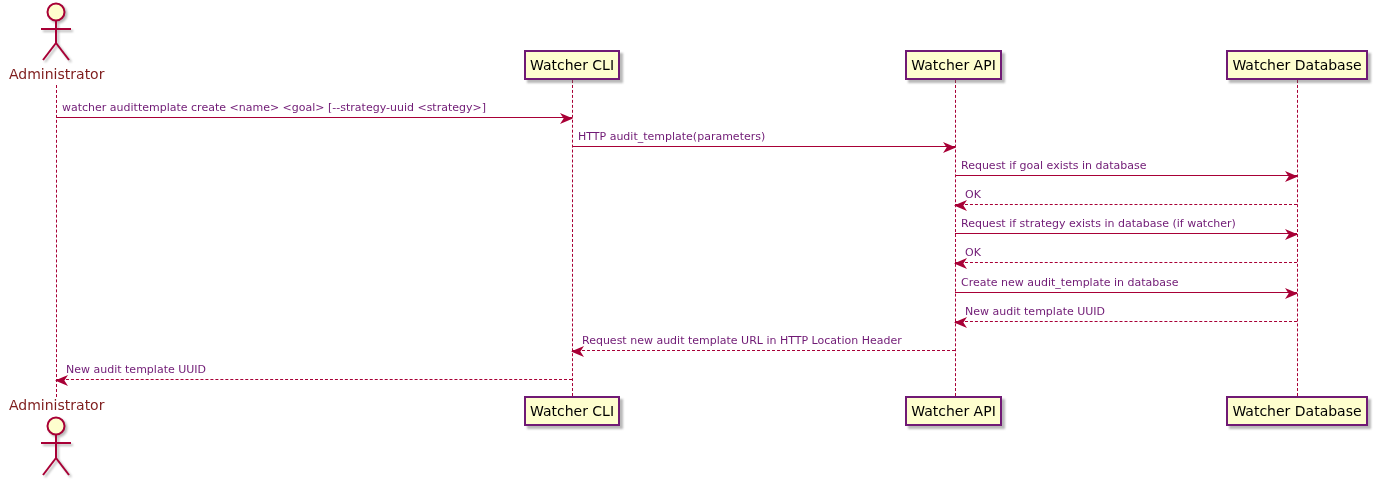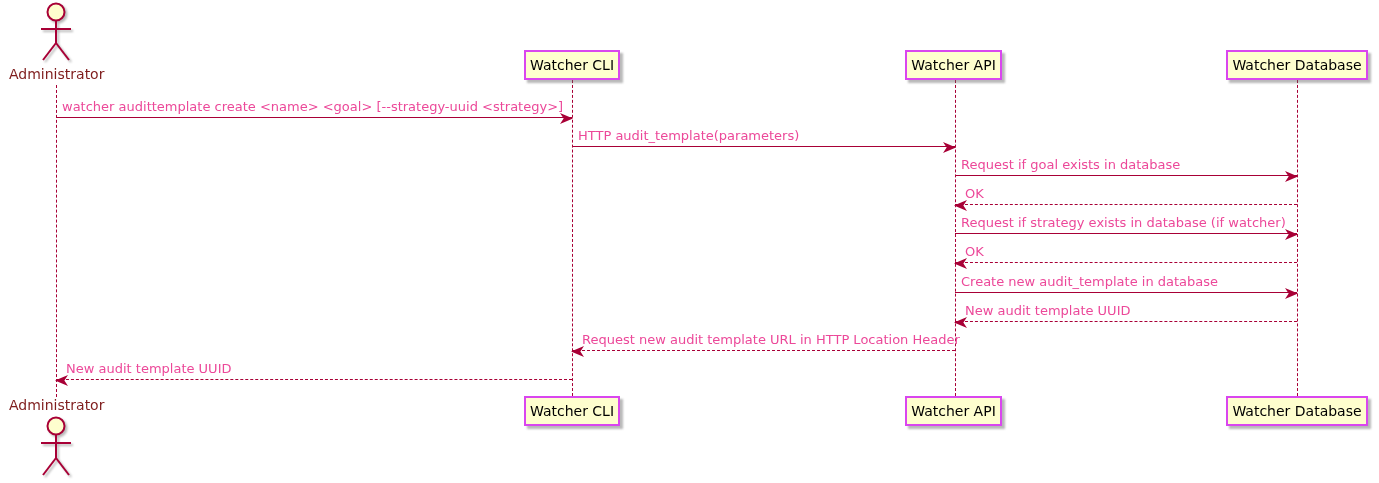--- a/index.html
+++ b/index.html
@@ -9,21 +9,21 @@
     height: 483px;
     background: #ffffff;
     font-family: "DejaVu Sans", "Liberation Sans", sans-serif;
     overflow: hidden;
   }
   .participant {
     position: absolute;
     height: 30px;
     box-sizing: border-box;
     background: #FEFECE;
-    border: 2px solid #d946ef;
+    border: 2px solid #701a75;
     box-shadow: 3px 3px 2px rgba(100,100,100,0.45);
     display: flex;
     align-items: center;
     justify-content: center;
     font-size: 14px;
     color: #000000;
     white-space: nowrap;
   }
   .lifeline {
     position: absolute;
@@ -46,22 +46,22 @@
     position: absolute;
     left: 0; right: 0; top: 0;
     height: 0;
     border-top: 1px solid #A80036;
   }
   .message.dashed .msg-line { border-top-style: dashed; }
   .msg-label {
     position: absolute;
     bottom: 3px;
     left: 6px;
-    font-size: 13px;
-    color: #ec4899;
+    font-size: 11px;
+    color: #701a75;
     white-space: nowrap;
     text-align: right;
   }
   .message.toleft .msg-label { left: 10px; }
   .arrowhead {
     position: absolute;
     top: -5px;
     width: 13px;
     height: 11px;
     background: #A80036;

